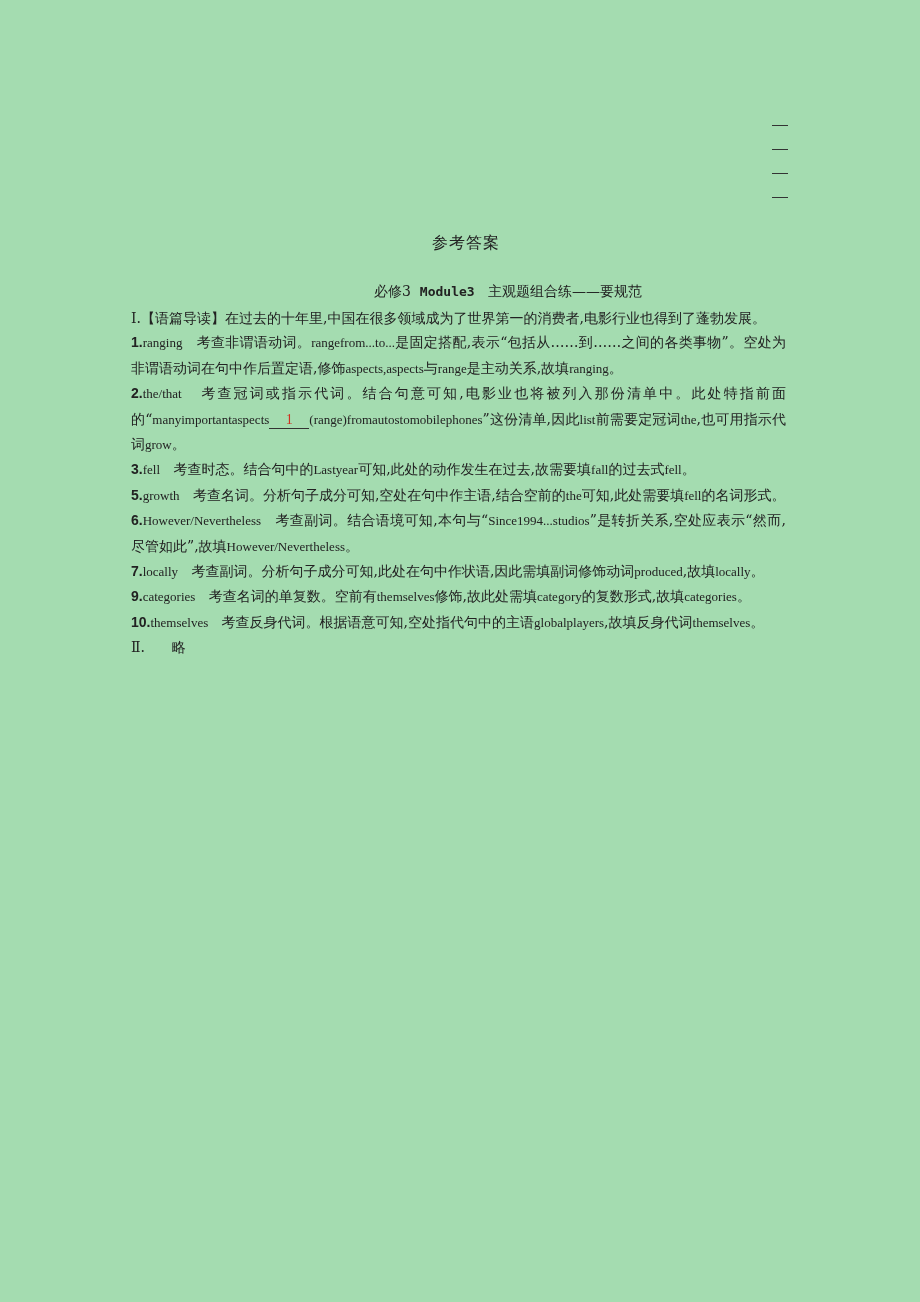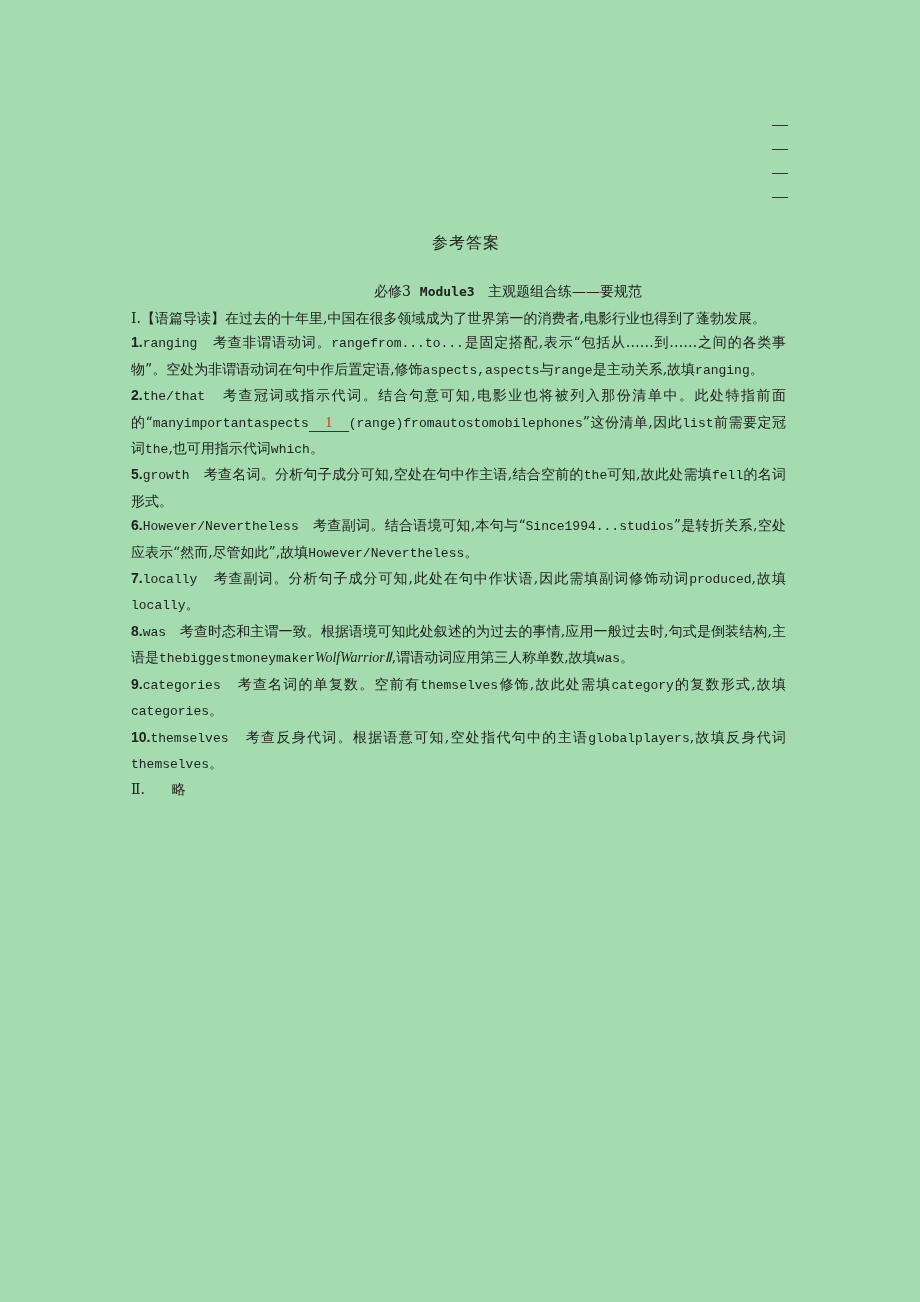--- a/index.html
+++ b/index.html
@@ -56,21 +56,21 @@
     left: 131px;
     width: 655px;
     font-size: 14px;
     line-height: 24.4px;
     text-align: justify;
   }
   .content p {
     margin: 0;
   }
   .mono {
-    font-family: Liberation Mono, monospace;
+    font-family: Liberation Serif, serif;
     font-size: 13px;
   }
   .num {
     font-family: "Liberation Sans", sans-serif;
     font-weight: bold;
   }
   .blank {
     display: inline-block;
     border-bottom: 1px solid #333;
     width: 40px;
@@ -107,44 +107,44 @@
     <span>Ⅰ.【语篇导读】</span><span>在过去的十年里,中国在很多领域成为了世界第一的消费者,电影行业也得到了蓬勃发展。</span>
   </p>
 
   <p>
     <span class="num">1.</span><span class="mono">ranging</span>&nbsp;&nbsp;
     <span>考查非谓语动词。</span><span class="mono">rangefrom...to...</span><span>是固定搭配,表示“包括从……到……之间的各类事物”。空处为非谓语动词在句中作后置定语,修饰</span><span class="mono">aspects,aspects</span><span>与</span><span class="mono">range</span><span>是主动关系,故填</span><span class="mono">ranging</span><span>。</span>
   </p>
 
   <p>
     <span class="num">2.</span><span class="mono">the/that</span>&nbsp;&nbsp;
-    <span>考查冠词或指示代词。结合句意可知,电影业也将被列入那份清单中。此处特指前面的“</span><span class="mono">manyimportantaspects</span><span class="blank">1</span><span class="mono">(range)fromautostomobilephones</span><span>”这份清单,因此</span><span class="mono">list</span><span>前需要定冠词</span><span class="mono">the</span><span>,也可用指示代词</span><span class="mono">which</span><span>。</span>
+    <span>考查冠词或指示代词。结合句意可知,电影业也将被列入那份清单中。此处特指前面的“</span><span class="mono">manyimportantaspects</span><span class="blank">1</span><span class="mono">(range)fromautostomobilephones</span><span>”这份清单,因此</span><span class="mono">list</span><span>前需要定冠词</span><span class="mono">the</span><span>,也可用指示代词</span><span class="mono">grow</span><span>。</span>
   </p>
 
+  <p>
+    <span class="num">3.</span><span class="mono">fell</span>&nbsp;&nbsp;
+    <span>考查时态。结合句中的</span><span class="mono">Lastyear</span><span>可知,此处的动作发生在过去,故需要填</span><span class="mono">fall</span><span>的过去式</span><span class="mono">fell</span><span>。</span>
+  </p>
 
 
   <p>
     <span class="num">5.</span><span class="mono">growth</span>&nbsp;&nbsp;
-    <span>考查名词。分析句子成分可知,空处在句中作主语,结合空前的</span><span class="mono">the</span><span>可知,故此处需填</span><span class="mono">fell</span><span>的名词形式。</span>
+    <span>考查名词。分析句子成分可知,空处在句中作主语,结合空前的</span><span class="mono">the</span><span>可知,此处需要填</span><span class="mono">fell</span><span>的名词形式。</span>
   </p>
 
   <p>
     <span class="num">6.</span><span class="mono">However/Nevertheless</span>&nbsp;&nbsp;
     <span>考查副词。结合语境可知,本句与“</span><span class="mono">Since1994...studios</span><span>”是转折关系,空处应表示“然而,尽管如此”,故填</span><span class="mono">However/Nevertheless</span><span>。</span>
   </p>
 
   <p>
     <span class="num">7.</span><span class="mono">locally</span>&nbsp;&nbsp;
     <span>考查副词。分析句子成分可知,此处在句中作状语,因此需填副词修饰动词</span><span class="mono">produced</span><span>,故填</span><span class="mono">locally</span><span>。</span>
   </p>
 
-  <p>
-    <span class="num">8.</span><span class="mono">was</span>&nbsp;&nbsp;
-    <span>考查时态和主谓一致。根据语境可知此处叙述的为过去的事情,应用一般过去时,句式是倒装结构,主语是</span><span class="mono">thebiggestmoneymaker</span><span class="italic">WolfWarriorⅡ</span><span>,谓语动词应用第三人称单数,故填</span><span class="mono">was</span><span>。</span>
-  </p>
 
   <p>
     <span class="num">9.</span><span class="mono">categories</span>&nbsp;&nbsp;
     <span>考查名词的单复数。空前有</span><span class="mono">themselves</span><span>修饰,故此处需填</span><span class="mono">category</span><span>的复数形式,故填</span><span class="mono">categories</span><span>。</span>
   </p>
 
   <p>
     <span class="num">10.</span><span class="mono">themselves</span>&nbsp;&nbsp;
     <span>考查反身代词。根据语意可知,空处指代句中的主语</span><span class="mono">globalplayers</span><span>,故填反身代词</span><span class="mono">themselves</span><span>。</span>
   </p>

